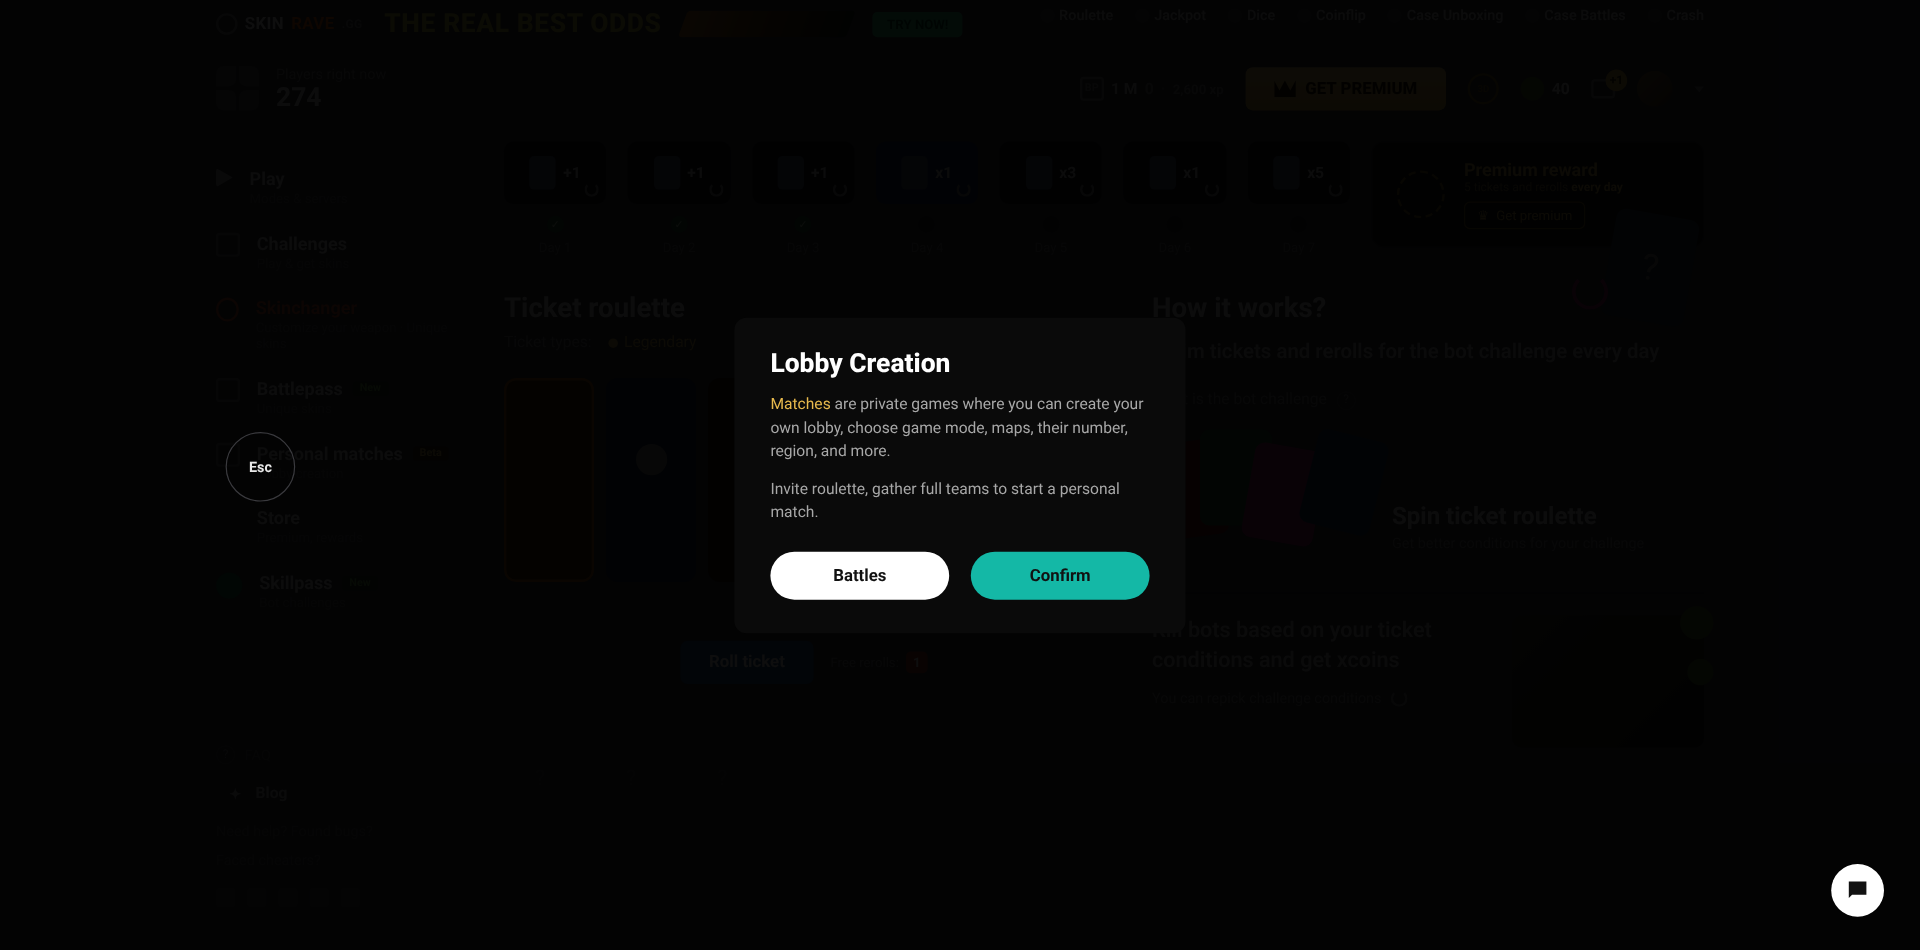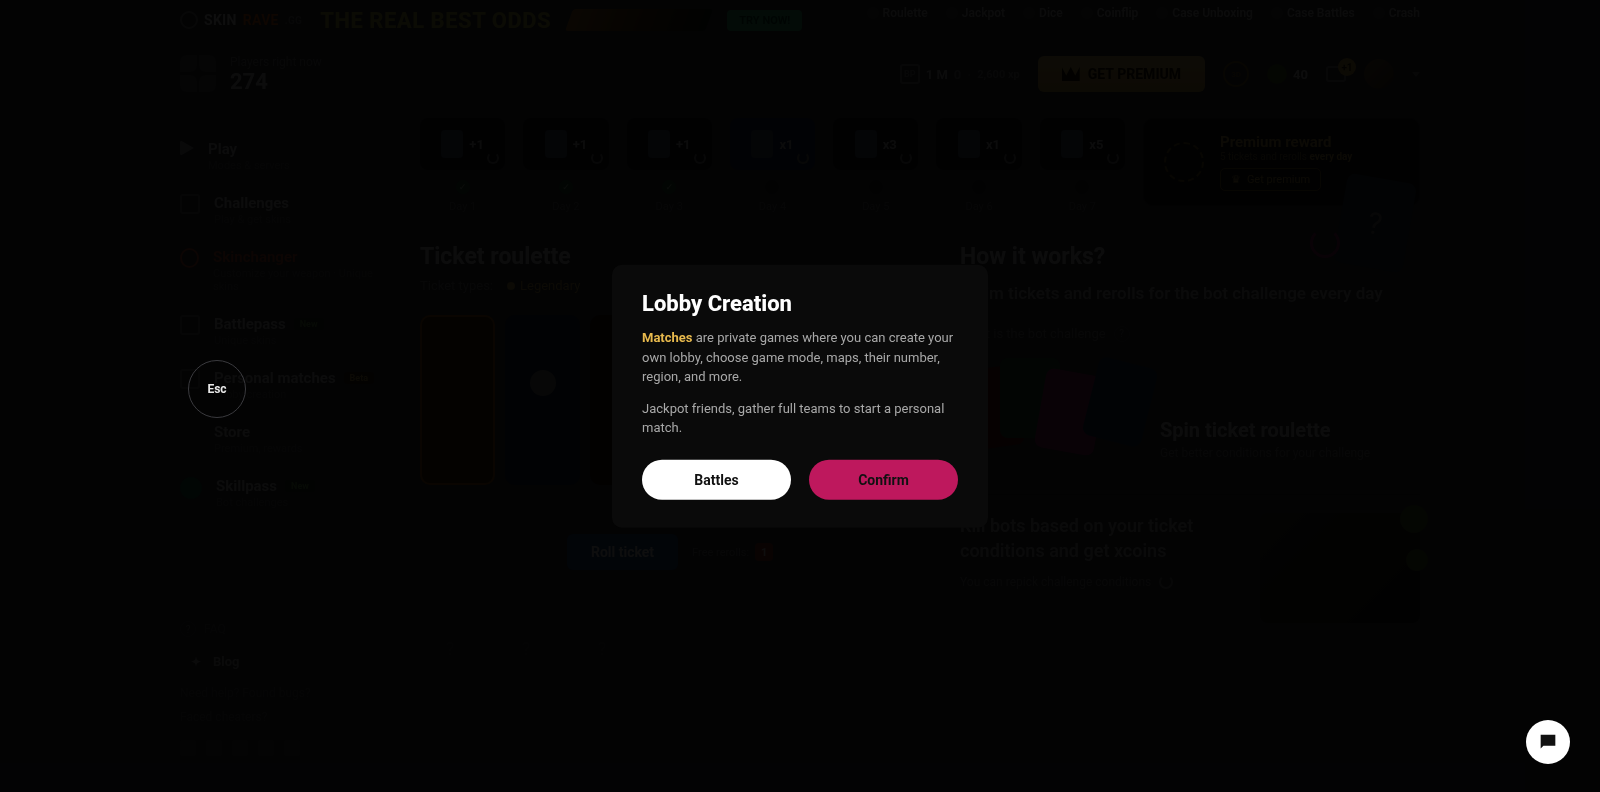--- a/index.html
+++ b/index.html
@@ -128,25 +128,25 @@
   .gameimg::after{ content:""; position:absolute; right:-8px; top:36px; width:22px; height:22px; background:#556b2f; border-radius:50%;}
 
   
   .esc-bubble{ position:absolute; left:188px; top:360px; width:58px; height:58px; border:1px solid #3a3a3e; border-radius:50%; display:flex; align-items:center; justify-content:center; color:#e8e8e8; font-size:12px; font-weight:700; z-index:20;}
 
   
   .overlay { position:absolute; inset:0; background:rgba(0,0,0,0.75); z-index:10;}
   .modal { position:absolute; left:50%; top:50%; transform:translate(-50%,-50%); width:376px; background:#0a0a0a; border-radius:10px; padding:26px 30px 28px; z-index:30;}
   .modal h2{ color:#fff; font-size:22px; font-weight:800;}
   .modal p{ color:#a8a8a8; font-size:13px; line-height:1.5; margin-top:12px;}
-  .modal p .hl{ color:#e7b94d; font-weight:700;}
+  .modal p .hl{ color:#e7b94d; font-weight:400;}
   .modal .btns{ display:flex; gap:18px; margin-top:22px;}
   .modal .btn{ flex:1; height:40px; border-radius:20px; display:flex; align-items:center; justify-content:center; font-size:14px; font-weight:700; cursor:pointer;}
   .modal .cancel{ background:#fff; color:#111;}
-  .modal .confirm{ background:#be185d; color:#111;text-align:right;}
+  .modal .confirm{ background:#14b8a6; color:#111;text-align:right;}
 
   
   .chat-fab{ position:absolute; right:30px; bottom:28px; width:44px; height:44px; background:#fff; border-radius:50%; z-index:40; display:flex; align-items:center; justify-content:center;}
   .chat-fab svg{ width:22px; height:22px;}
 </style>
 </head>
 <body>
 
 <div class="page">
 
@@ -441,21 +441,21 @@
 
 <div class="overlay"></div>
 
 <div class="esc-bubble">
     <span>Esc</span>
   </div>
 
 <div class="modal">
   <h2>Lobby Creation</h2>
   <p><span class="hl">Matches</span><span> are private games where you can create your own lobby, choose game mode, maps, their number, region, and more.</span></p>
-  <p>Jackpot friends, gather full teams to start a personal match.</p>
+  <p>Invite roulette, gather full teams to start a personal match.</p>
   <div class="btns">
     <div class="btn cancel">Battles</div>
     <div class="btn confirm">Confirm</div>
   </div>
 </div>
 
 <div class="chat-fab">
   <svg viewBox="0 0 24 24">
       <path fill="#111" d="M4 4h16v12H7l-3 3V4z"></path>
     </svg>

